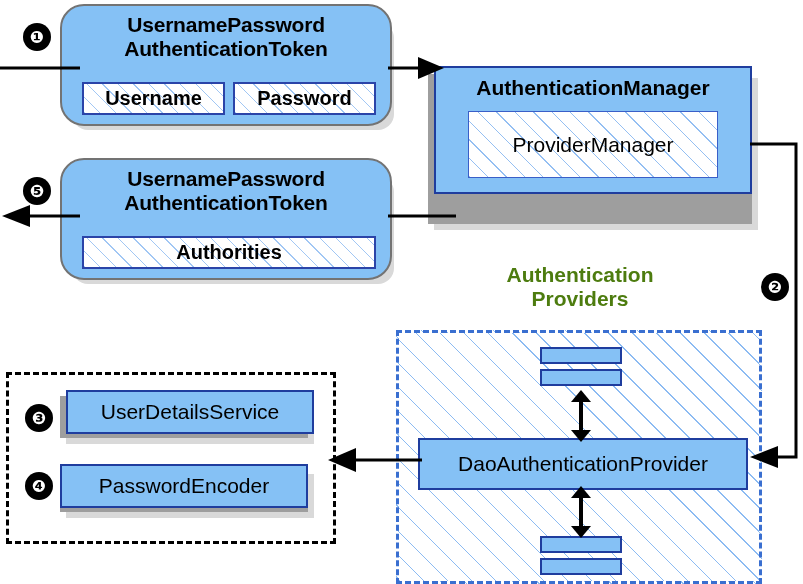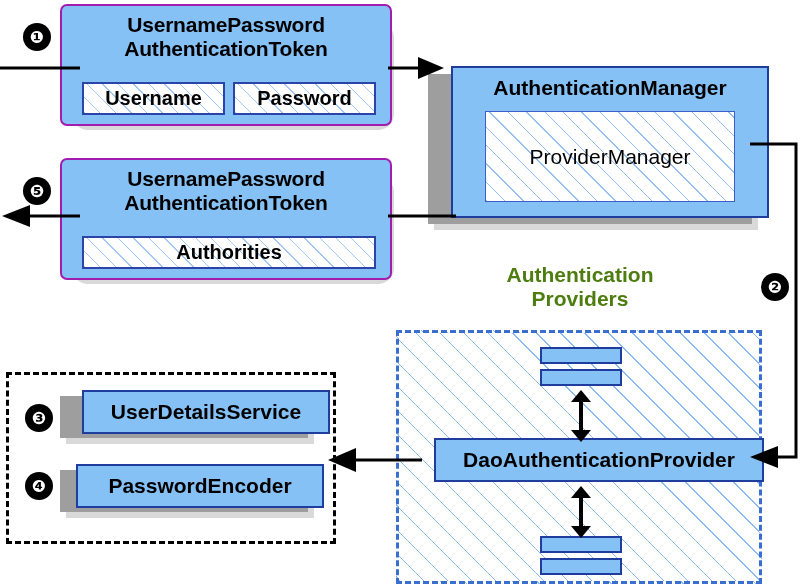--- a/index.html
+++ b/index.html
@@ -39,22 +39,22 @@
   }
   .shadow-l2{
     position:absolute;
     background:#9e9e9e;
     z-index:2;
   }
 
   .token-box{
     position:absolute;
     background:#85c1f5;
-    border:2px solid #a21caf;
-    border-radius:7px;
+    border:2px solid #737373;
+    border-radius:24px;
     z-index:10;
     box-sizing:border-box;
   }
   .token-title{
     text-align:center;
     font-weight:bold;
     font-size:21px;
     color:#000;
     line-height:1.12;
     padding-top:7px;
@@ -103,23 +103,22 @@
     display:flex;align-items:center;justify-content:center;
     font-weight:normal;font-size:21px;color:#000;
   }
 
   .plain-box{
     position:absolute;
     background:#85c1f5;
     border:2px solid #1f3d9e;
     box-sizing:border-box;
     display:flex;align-items:center;justify-content:center;
-    font-weight:bold;font-size:21px;color:#000;
-    z-index:10;
-    margin-left:16px;
+    font-weight:normal;font-size:21px;color:#000;
+    z-index:10;
   }
 
   .mini-bar{
     position:absolute;
     background:#85c1f5;
     border:2px solid #1f3d9e;
     box-sizing:border-box;
     z-index:10;
   }
 
@@ -178,21 +177,21 @@
     </div>
   </div>
 
   <svg class="conn" style="left:388px;top:52px;width:60px;height:32px;">
     <line x1="0" y1="16" x2="42" y2="16" stroke="#000" stroke-width="3"></line>
     <polygon points="30,5 56,16 30,27" fill="#000"></polygon>
   </svg>
 
   <div class="shadow-l1" style="left:434px;top:78px;width:324px;height:152px;"></div>
   <div class="shadow-l2" style="left:428px;top:74px;width:324px;height:150px;"></div>
-  <div class="mgr-box" style="left:451px;top:66px;width:318px;height:152px;">
+  <div class="mgr-box" style="left:434px;top:66px;width:318px;height:128px;">
     <div class="mgr-title">AuthenticationManager</div>
     <div class="mgr-inner">ProviderManager</div>
   </div>
 
   <div class="shadow-l1" style="left:72px;top:176px;width:322px;height:108px;border-radius:16px;"></div>
   <div class="shadow-l2" style="left:66px;top:172px;width:322px;height:106px;border-radius:16px;"></div>
   <div class="token-box" style="left:60px;top:158px;width:332px;height:122px;">
     <div class="token-title">
       <div>UsernamePassword</div>
       <div>AuthenticationToken</div>
@@ -231,21 +230,21 @@
   <div class="mini-bar" style="left:540px;top:369px;width:82px;height:17px;"></div>
 
   <svg class="conn" style="left:562px;top:390px;width:38px;height:52px;">
     <line x1="19" y1="8" x2="19" y2="44" stroke="#000" stroke-width="4"></line>
     <polygon points="9,12 19,0 29,12" fill="#000"></polygon>
     <polygon points="9,40 19,52 29,40" fill="#000"></polygon>
   </svg>
 
   <div class="shadow-l1" style="left:412px;top:448px;width:336px;height:44px;"></div>
   <div class="shadow-l2" style="left:418px;top:444px;width:330px;height:42px;"></div>
-  <div class="plain-box" style="left:418px;top:438px;width:330px;height:44px;">DaoAuthenticationProvider</div>
+  <div class="plain-box" style="left:418px;top:438px;width:330px;height:52px;">DaoAuthenticationProvider</div>
 
   <svg class="conn" style="left:562px;top:486px;width:38px;height:52px;">
     <line x1="19" y1="8" x2="19" y2="44" stroke="#000" stroke-width="4"></line>
     <polygon points="9,12 19,0 29,12" fill="#000"></polygon>
     <polygon points="9,40 19,52 29,40" fill="#000"></polygon>
   </svg>
 
   <div class="mini-bar" style="left:540px;top:536px;width:82px;height:17px;"></div>
   <div class="mini-bar" style="left:540px;top:558px;width:82px;height:17px;"></div>
 

